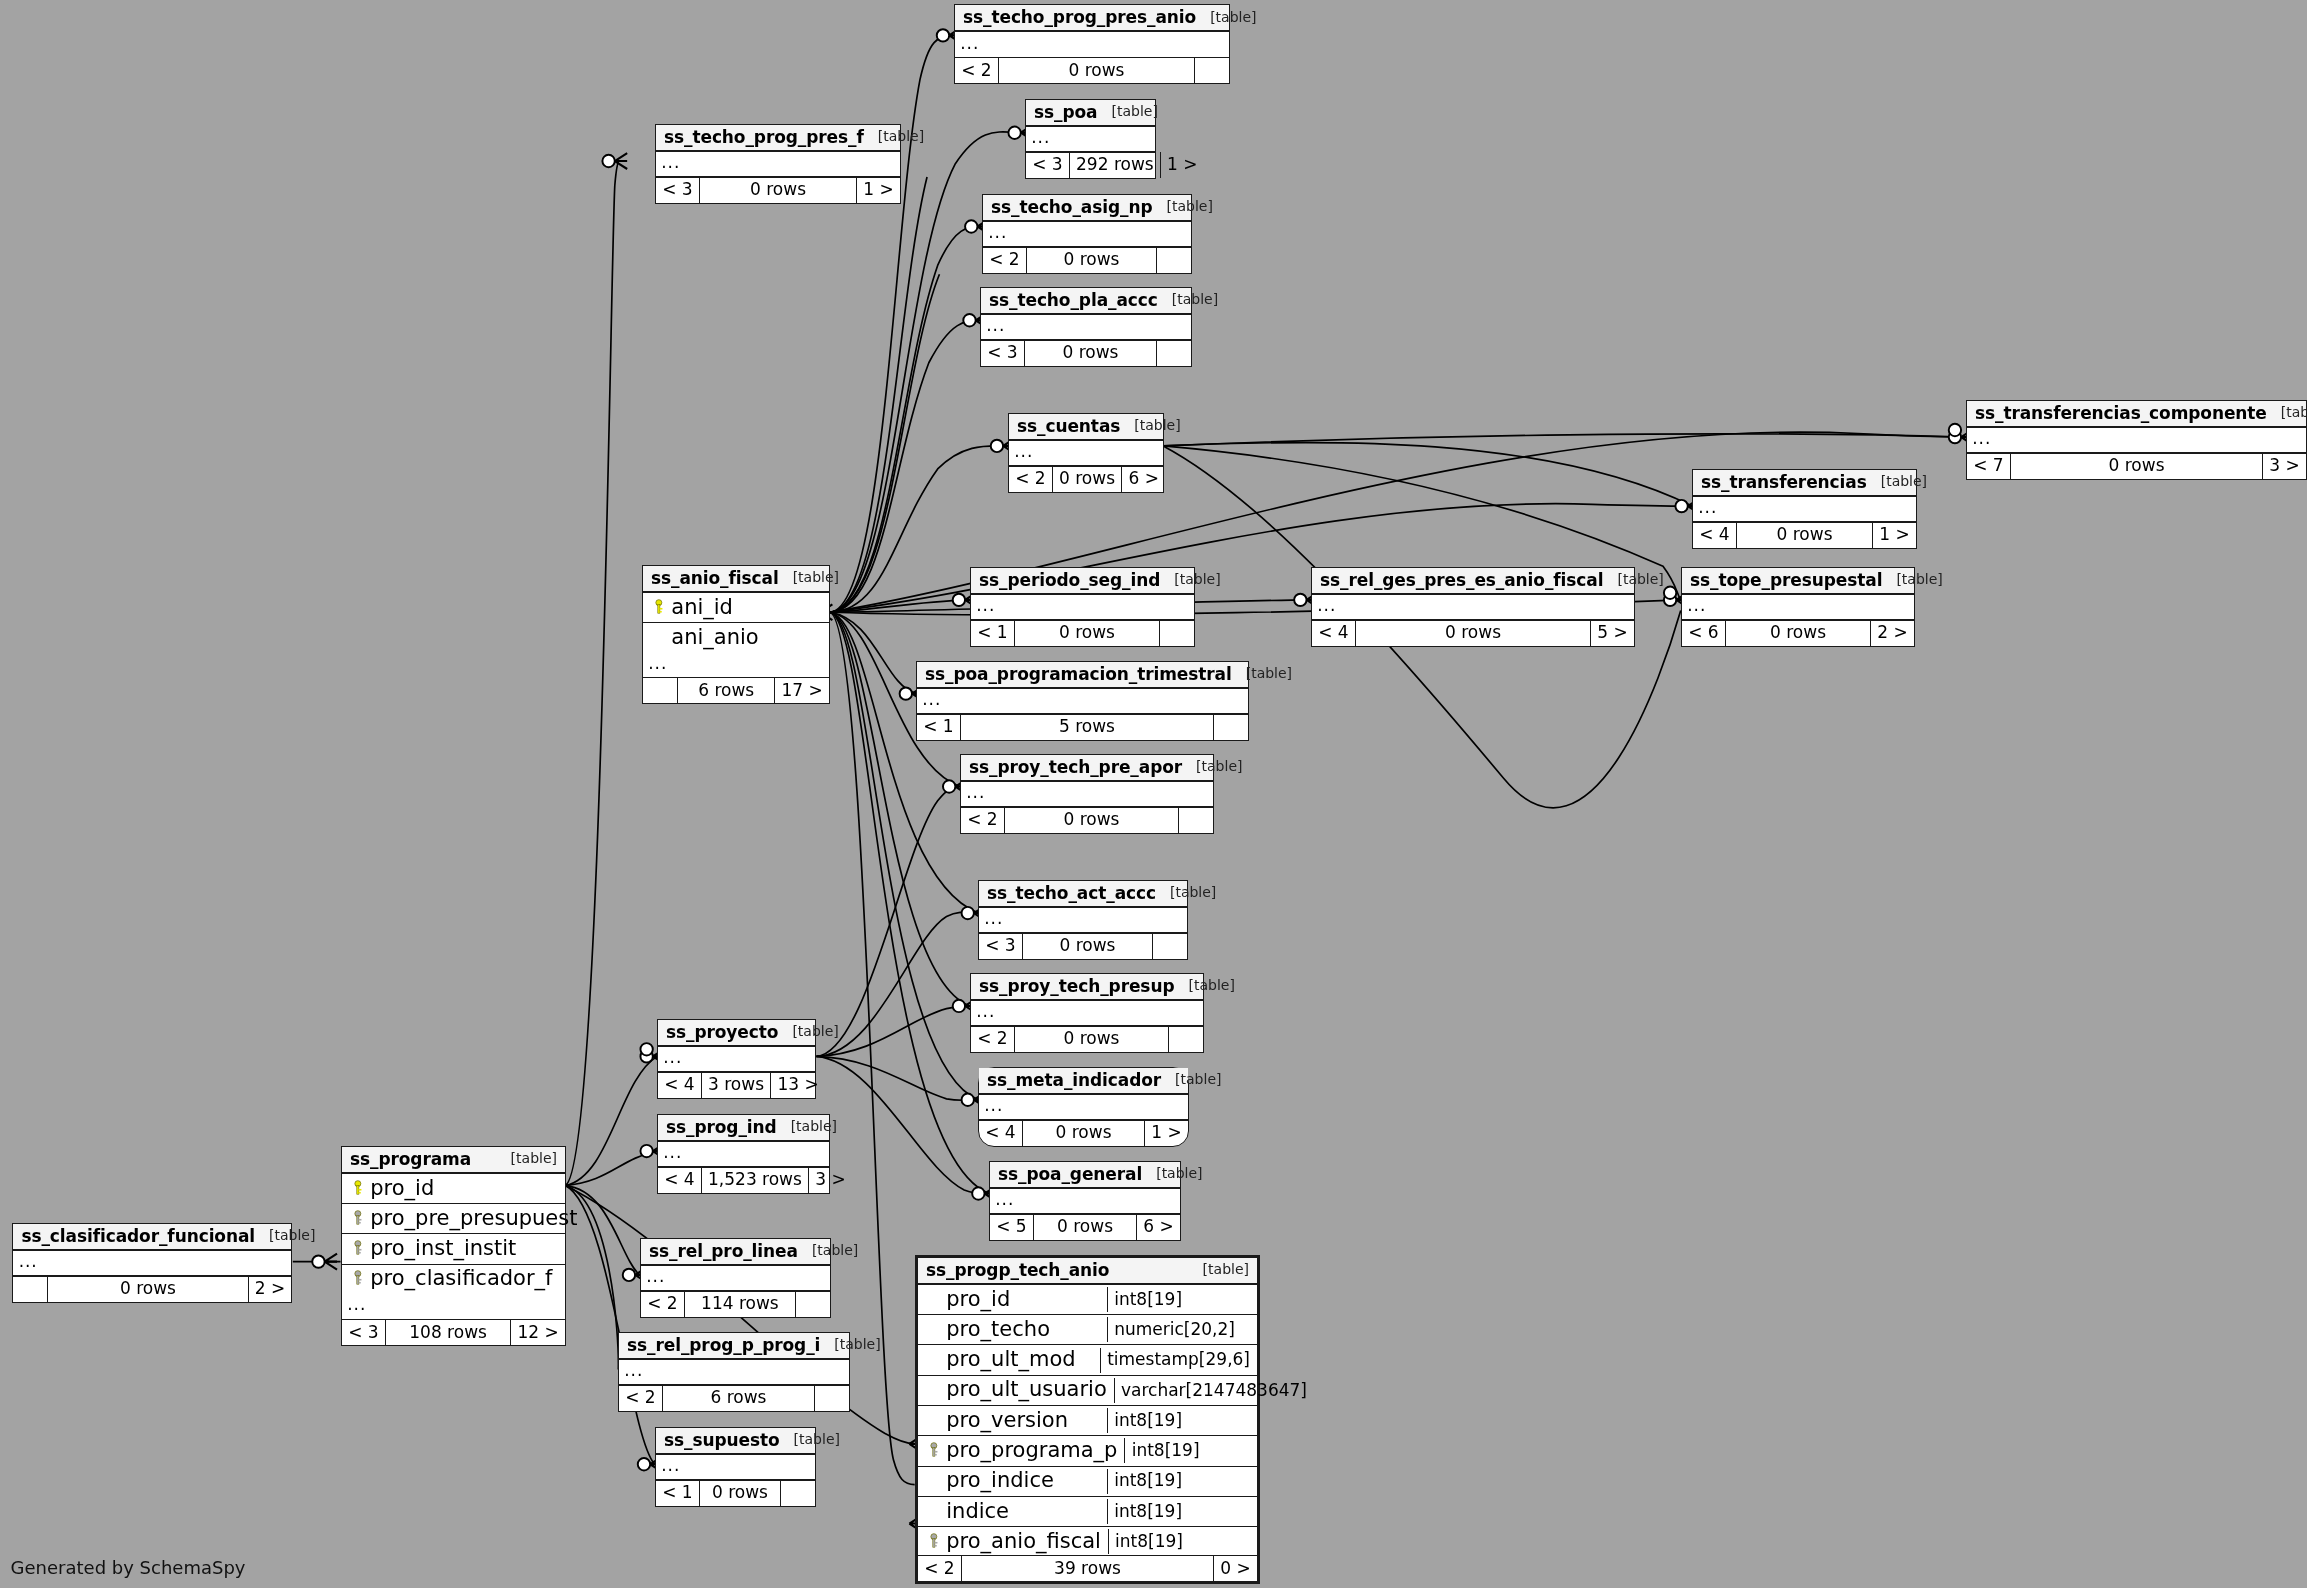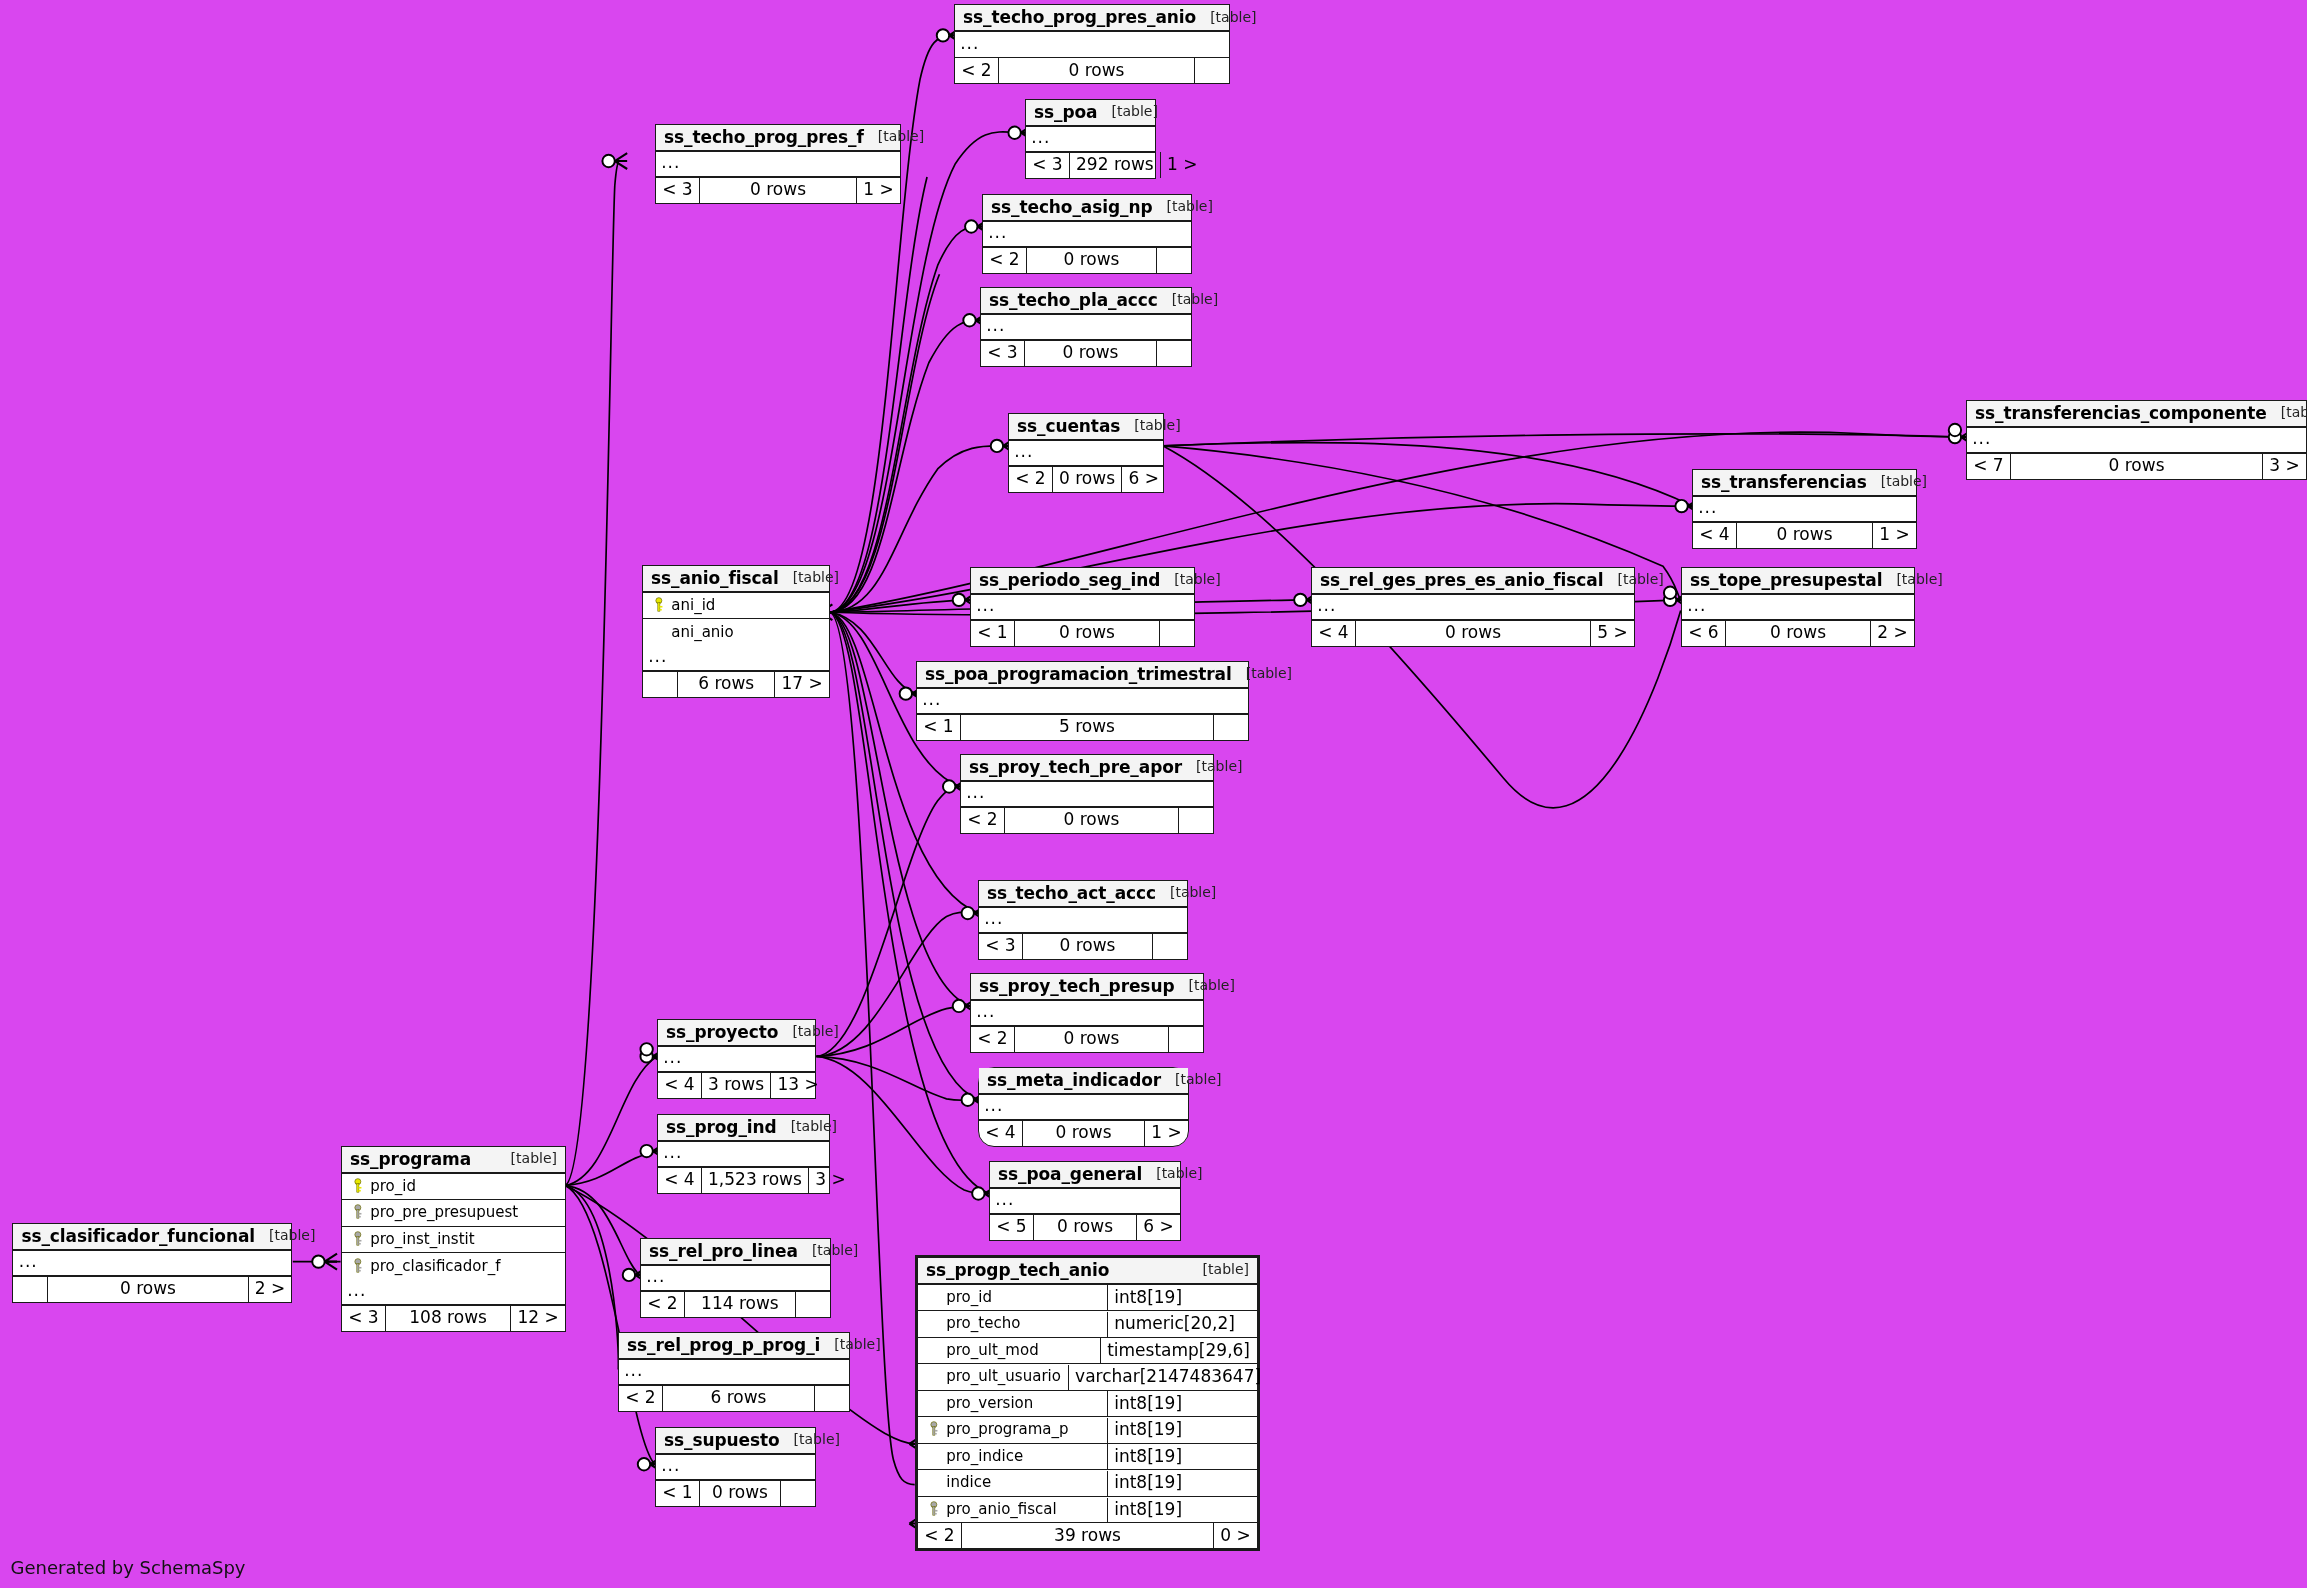--- a/index.html
+++ b/index.html
@@ -6,21 +6,21 @@
   html, body {
     margin: 0; padding: 0;
     background: #ffffff;
     font-family: "DejaVu Sans", "Liberation Sans", sans-serif;
   }
   #canvas {
     position: relative;
     width: 2307px;
     height: 1589px;
     overflow: hidden;
-    background: #d946ef;
+    background: #a3a3a3;
   }
   #edges {
     position: absolute;
     left: 0; top: 0;
     width: 2307px; height: 1589px;
     pointer-events: none;
   }
   .table-node {
     position: absolute;
     border: 1.5px solid #1a1a1a;
@@ -58,21 +58,21 @@
     display: flex;
     align-items: center;
     border-bottom: 1.5px solid #1a1a1a;
     min-height: 26.5px;
     white-space: nowrap;
   }
   .tn-col:last-child { border-bottom: none; }
   .tn-col-name {
     flex: 1 1 auto;
     padding: 2.7px 7px 3.5px 5.3px;
-    font-size: 15px;
+    font-size: 21px;
     display: flex;
     align-items: center;
     gap: 5.3px;
   }
   .tn-col-type {
     flex: 0 0 auto;
     padding: 2.7px 7px 3.5px 6.2px;
     border-left: 1.5px solid #1a1a1a;
     font-size: 17px;
     min-width: 150px;

